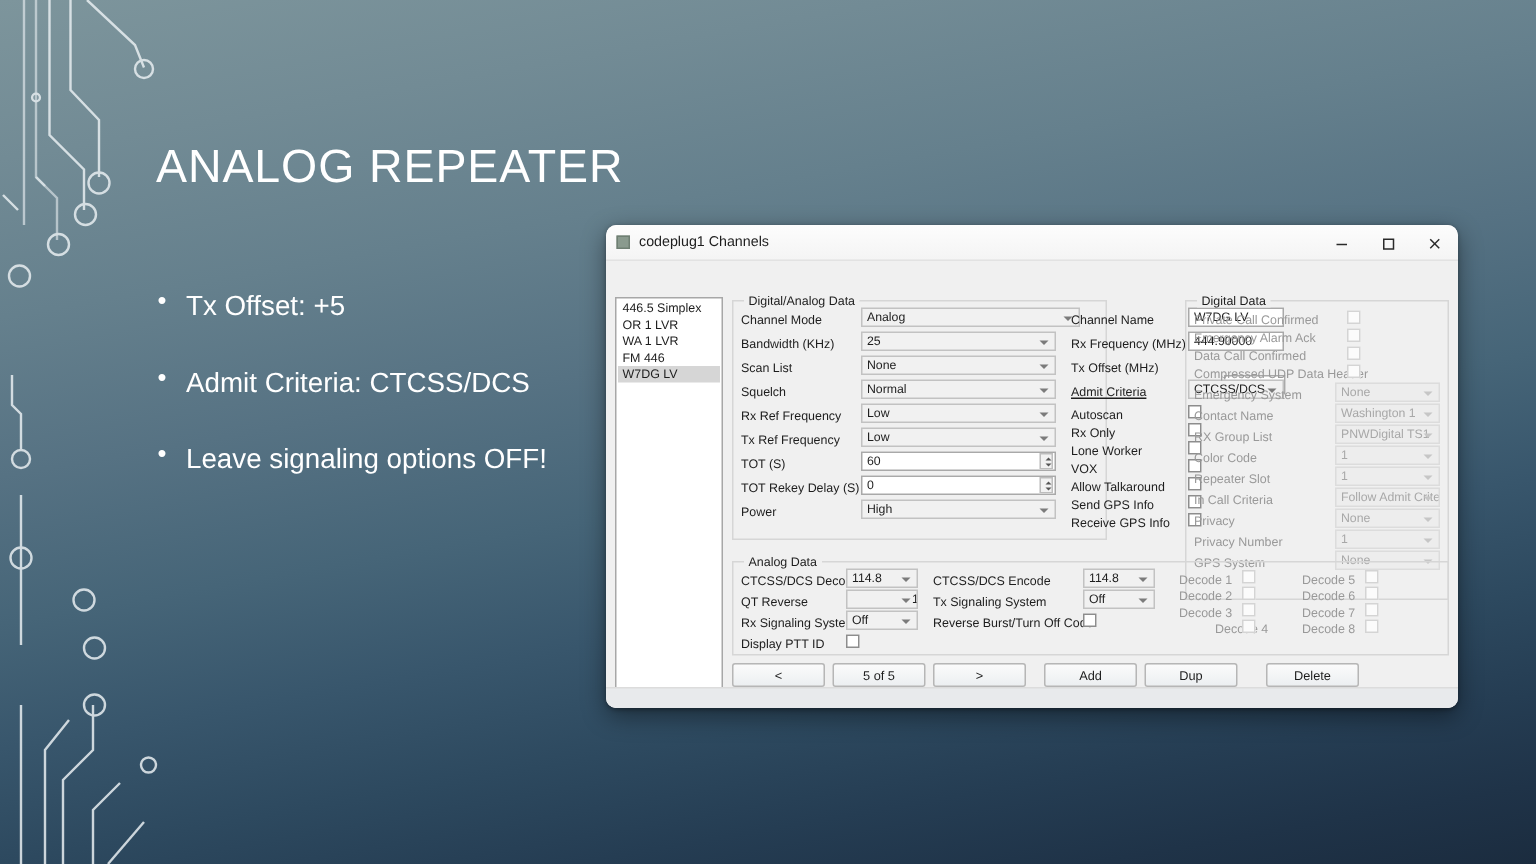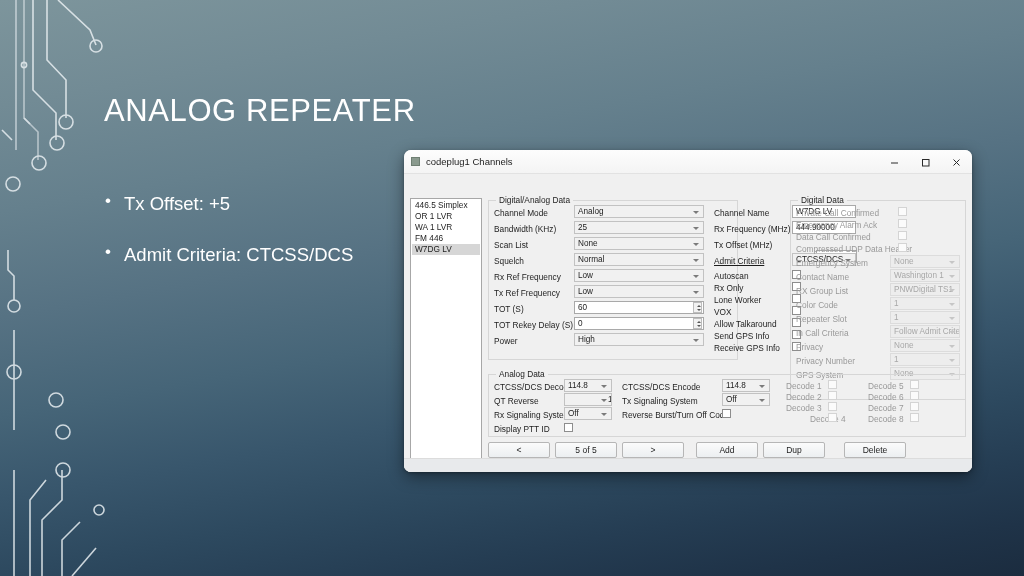--- a/index.html
+++ b/index.html
@@ -294,20 +294,21 @@
     <circle cx="63" cy="432" r="7"></circle>
     <circle cx="63" cy="470" r="7"></circle>
     <circle cx="99" cy="510" r="5"></circle>
   </svg>
 
   <div id="slide-title">ANALOG REPEATER</div>
 
   <ul id="bullets">
     <li>Tx Offset: +5</li>
     <li>Admit Criteria: CTCSS/DCS</li>
+    <li>Leave signaling options OFF!</li>
   </ul>
 
   <div id="app-window">
 
     <div id="titlebar">
       <span class="app-icon"></span>
       <span class="title-text">codeplug1 Channels</span>
       <div class="win-btns">
         <div class="win-btn">
           <svg width="11" height="11" viewBox="0 0 11 11">
@@ -363,21 +364,21 @@
       <div class="row" style="left:90px; top:128px;">
           <span class="lbl">TOT (S)</span>
         </div>
       <div class="row" style="left:90px; top:144px;">
           <span class="lbl">TOT Rekey Delay (S)</span>
         </div>
       <div class="row" style="left:90px; top:160px;">
           <span class="lbl">Power</span>
         </div>
 
-      <div class="ctl combo" style="position:absolute; left:170px; top:31px; width:130px;">Analog</div>
+      <div class="ctl combo" style="position:absolute; left:170px; top:31px; width:146px;">Analog</div>
       <div class="ctl combo" style="position:absolute; left:170px; top:47px; width:130px;">25</div>
       <div class="ctl combo" style="position:absolute; left:170px; top:63px; width:130px;">None</div>
       <div class="ctl combo" style="position:absolute; left:170px; top:79px; width:130px;">Normal</div>
       <div class="ctl combo" style="position:absolute; left:170px; top:95px; width:130px;">Low</div>
       <div class="ctl combo" style="position:absolute; left:170px; top:111px; width:130px;">Low</div>
 
       <div class="ctl spin" style="position:absolute; left:170px; top:127px; width:130px;">
         <span>60</span>
         <span class="spin-btns">
             <i class="up"></i>

